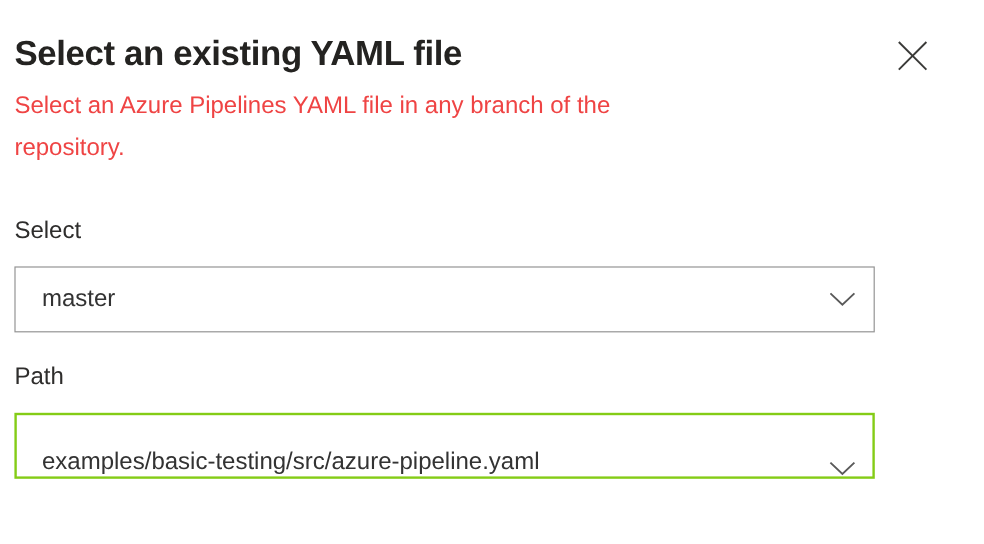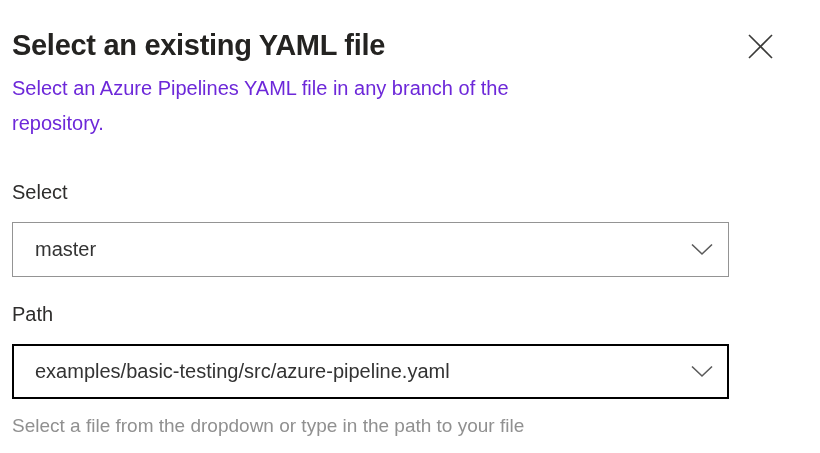--- a/index.html
+++ b/index.html
@@ -37,21 +37,21 @@
     border: none;
     padding: 4px 0 0 0;
     margin: 0;
     cursor: pointer;
     line-height: 0;
   }
   .subtitle {
     margin: 9px 0 0 0;
     font-size: 20px;
     line-height: 35px;
-    color: #6d28d9;
+    color: #ef4444;
     max-width: 560px;
   }
   .field-branch { margin-top: 40px; }
   .field-path   { margin-top: 26px; }
   .field-label {
     font-size: 20px;
     line-height: 23px;
     color: #2e2d2c;
   }
   .dropdown {
@@ -60,22 +60,23 @@
     height: 55px;
     background: #ffffff;
     border: 1px solid #949494;
     display: flex;
     align-items: center;
     justify-content: space-between;
     padding: 0 15px 0 22px;
     cursor: pointer;
   }
   .dropdown.focused {
-    border: 2px solid #000000;
+    border: 2px solid #84cc16;
     padding: 0 14px 0 21px;
+    align-items: flex-end;
   }
   .dropdown-value {
     font-size: 20px;
     color: #333333;
     white-space: nowrap;
     overflow: hidden;
     text-overflow: ellipsis;
   }
   .chevron { flex: 0 0 auto; margin-left: 12px; }
   .helper {
@@ -113,16 +114,15 @@
   </div>
 
   <div class="field field-path">
     <div class="field-label">Path</div>
     <div class="dropdown focused" role="combobox">
       <span class="dropdown-value">examples/basic-testing/src/azure-pipeline.yaml</span>
       <svg class="chevron" width="22" height="13" viewBox="0 0 22 13">
         <path d="M1 1.5 L11 11 L21 1.5" fill="none" stroke="#5a5a5a" stroke-width="1.6"></path>
       </svg>
     </div>
-    <p class="helper">Select a file from the dropdown or type in the path to your file</p>
   </div>
 
 </div>
 
 </body></html>

